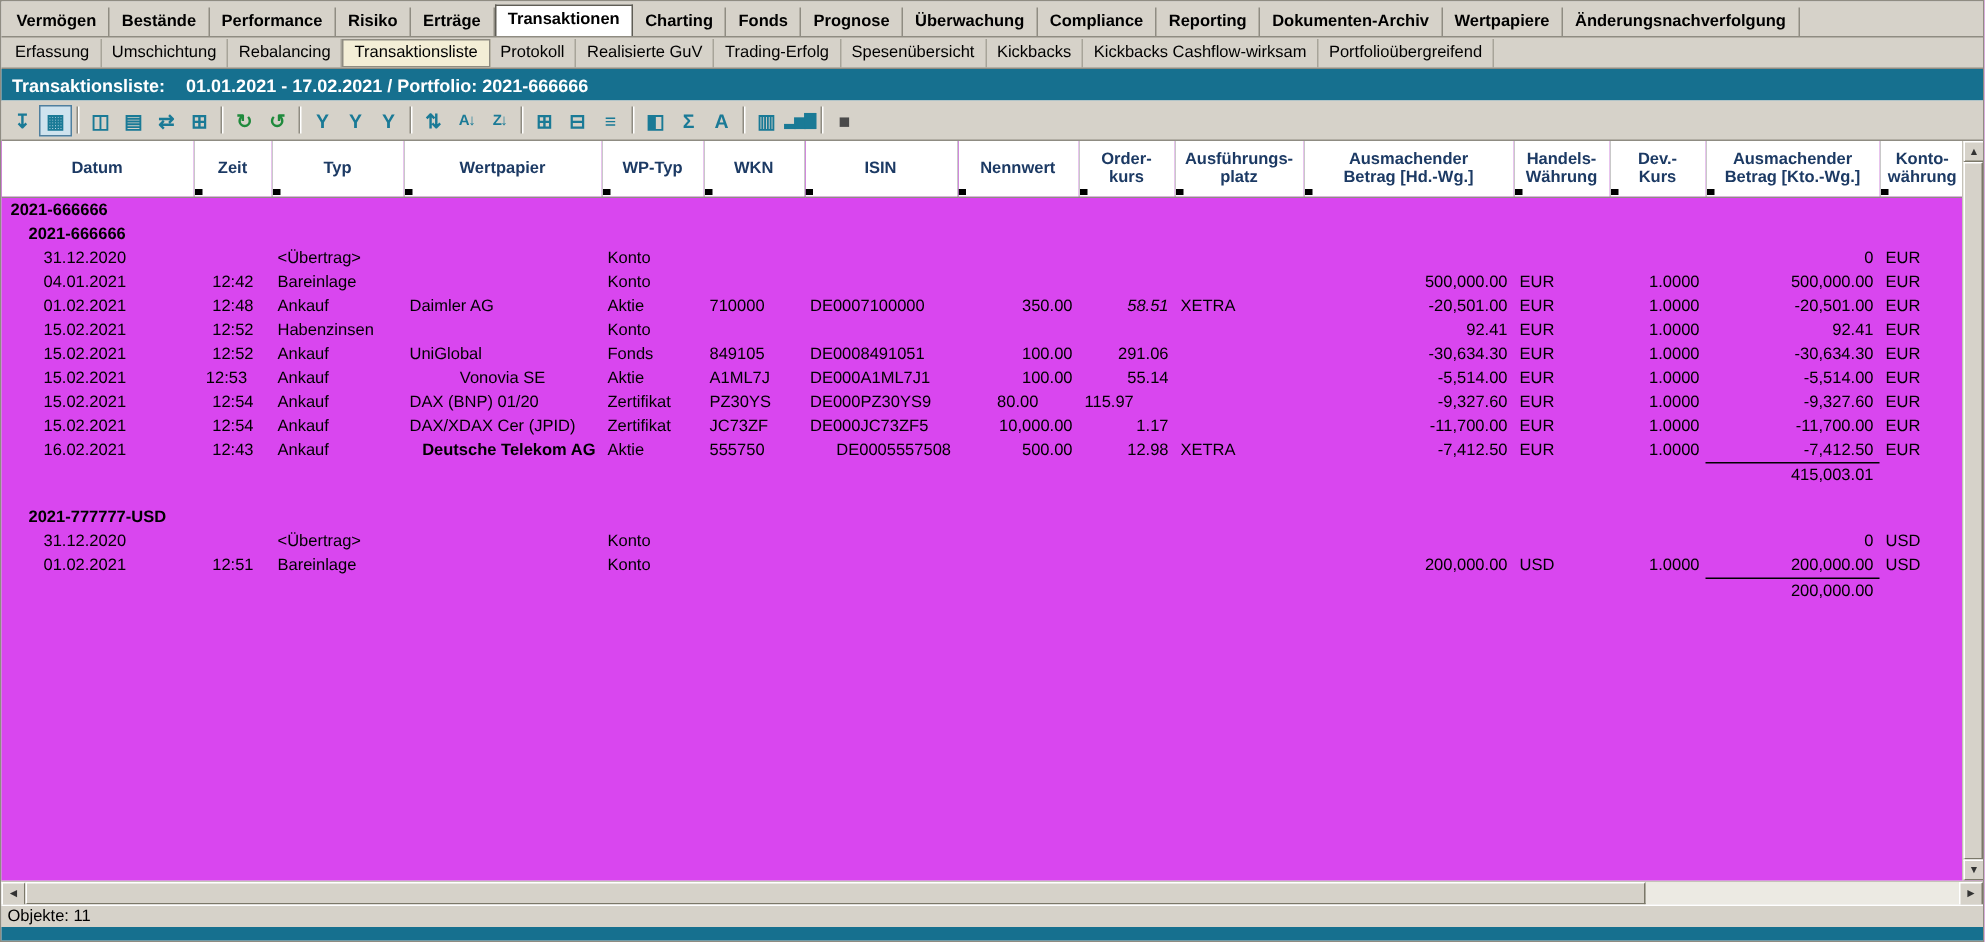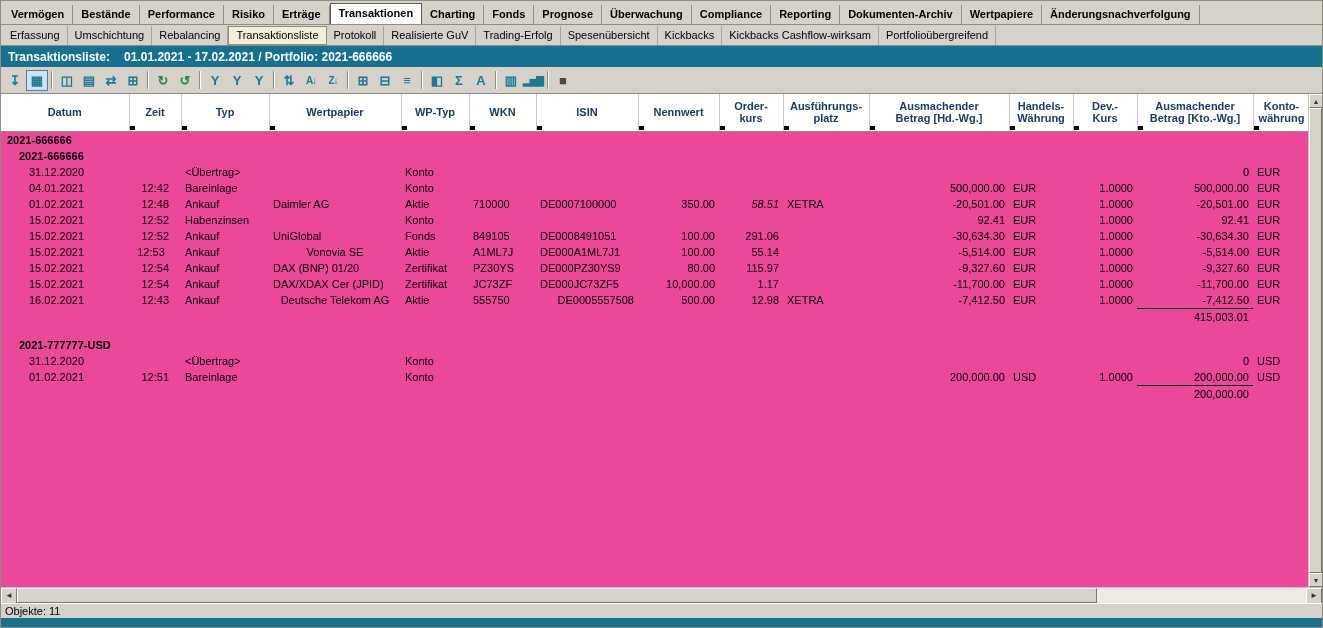--- a/index.html
+++ b/index.html
@@ -30,21 +30,21 @@
   
   .toolbar{background:var(--chrome);height:27px;display:flex;align-items:center;padding:2px 3px;border-bottom:1px solid #8f8c82;flex:none;}
   .tbtn{width:22px;height:21px;display:flex;align-items:center;justify-content:center;font-size:13px;font-weight:bold;color:var(--icon);flex:none;cursor:default;}
   .tbtn.pressed{background:#cfe3ee;border:1px solid #4f7f9e;}
   .tbtn.green{color:#1f8a3c;}
   .tbtn.dark{color:#4a4a4a;}
   .tbtn.small{font-size:10px;letter-spacing:-1px;}
   .tsep{width:2px;height:18px;border-left:1px solid #8f8c82;border-right:1px solid #fff;margin:0 3px;flex:none;}
 
   
-  .table-area{position:relative;flex:1;overflow:hidden;background:#ec4899;}
+  .table-area{position:relative;flex:1;overflow:hidden;background:#d946ef;}
   table{border-collapse:collapse;table-layout:fixed;width:1309px;}
   thead th{position:relative;font-weight:bold;color:#1c3a64;background:#fff;border-right:1px solid #c9c9c9;border-bottom:1px solid #8f8c82;height:37px;text-align:center;vertical-align:middle;line-height:12px;font-size:11px;padding:0 2px;white-space:nowrap;overflow:hidden;}
   thead th:not(:first-child)::before{content:"";position:absolute;left:0;bottom:1px;width:5px;height:4px;background:#000;}
   tbody td{height:16px;line-height:16px;padding:0 4px;white-space:nowrap;overflow:hidden;font-size:11px;}
   tr.group-row td{font-weight:bold;padding-left:6px;}
   tr.subgroup-row td{font-weight:bold;padding-left:18px;}
   tr.data-row td.c0{padding-left:28px;}
   td.c1{padding-right:12px;}
   td.sum-cell{border-top:1px solid #000;text-align:right;}
   tr.spacer-row td{height:12px;line-height:12px;}
@@ -321,22 +321,22 @@
             <td class="c14" style="text-align: left;">EUR</td>
           </tr>
           <tr class="data-row">
             <td class="c0" style="text-align: left;">15.02.2021</td>
             <td class="c1" style="text-align: right;">12:54</td>
             <td class="c2" style="text-align: left;">Ankauf</td>
             <td class="c3" style="text-align: left;">DAX (BNP) 01/20</td>
             <td class="c4" style="text-align: left;">Zertifikat</td>
             <td class="c5" style="text-align: left;">PZ30YS</td>
             <td class="c6" style="text-align: left;">DE000PZ30YS9</td>
-            <td class="c7" style="text-align: right;">80.00</td>
-            <td class="c8" style="text-align: right;">115.97</td>
+            <td class="c7" style="text-align: center;">80.00</td>
+            <td class="c8" style="text-align: left;">115.97</td>
             <td class="c9" style="text-align: left;"></td>
             <td class="c10" style="text-align: right;">-9,327.60</td>
             <td class="c11" style="text-align: left;">EUR</td>
             <td class="c12" style="text-align: right;">1.0000</td>
             <td class="c13" style="text-align: right;">-9,327.60</td>
             <td class="c14" style="text-align: left;">EUR</td>
           </tr>
           <tr class="data-row">
             <td class="c0" style="text-align: left;">15.02.2021</td>
             <td class="c1" style="text-align: right;">12:54</td>
@@ -351,21 +351,21 @@
             <td class="c10" style="text-align: right;">-11,700.00</td>
             <td class="c11" style="text-align: left;">EUR</td>
             <td class="c12" style="text-align: right;">1.0000</td>
             <td class="c13" style="text-align: right;">-11,700.00</td>
             <td class="c14" style="text-align: left;">EUR</td>
           </tr>
           <tr class="data-row">
             <td class="c0" style="text-align: left;">16.02.2021</td>
             <td class="c1" style="text-align: right;">12:43</td>
             <td class="c2" style="text-align: left;">Ankauf</td>
-            <td class="c3" style="text-align: center;">Deutsche Telekom AG</td>
+            <td class="c3" style="text-align: right; font-weight: bold;">Deutsche Telekom AG</td>
             <td class="c4" style="text-align: left;">Aktie</td>
             <td class="c5" style="text-align: left;">555750</td>
             <td class="c6" style="text-align: right;">DE0005557508</td>
             <td class="c7" style="text-align: right;">500.00</td>
             <td class="c8" style="text-align: right;">12.98</td>
             <td class="c9" style="text-align: left;">XETRA</td>
             <td class="c10" style="text-align: right;">-7,412.50</td>
             <td class="c11" style="text-align: left;">EUR</td>
             <td class="c12" style="text-align: right;">1.0000</td>
             <td class="c13" style="text-align: right;">-7,412.50</td>

